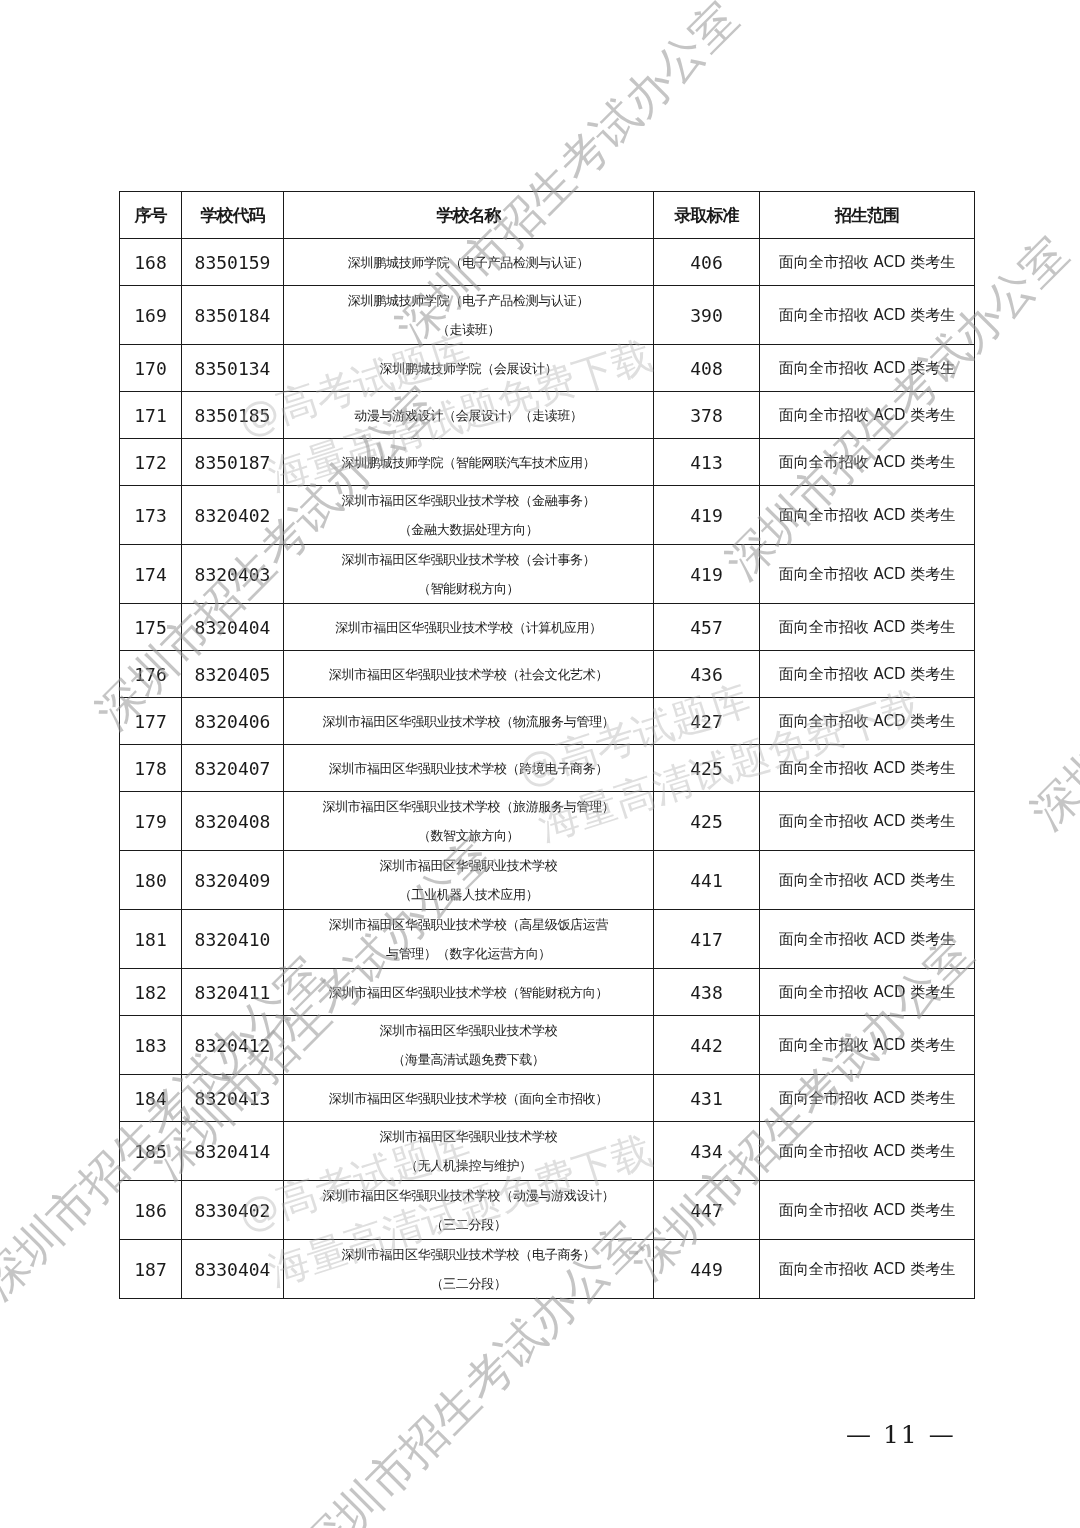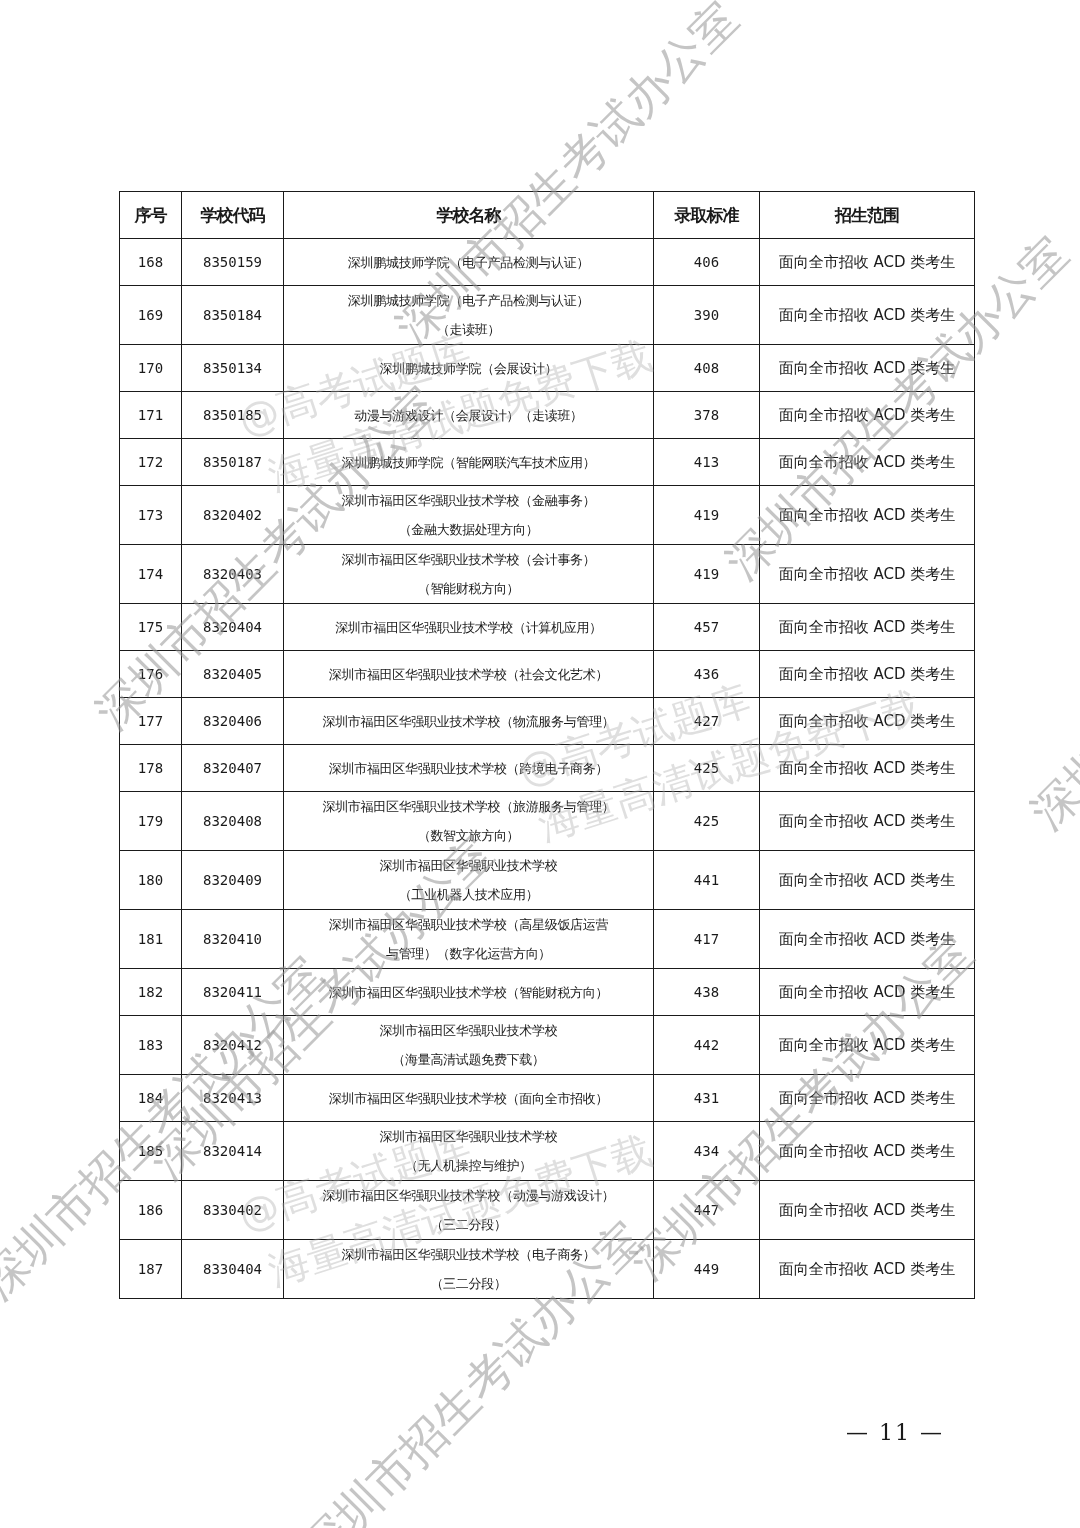--- a/index.html
+++ b/index.html
@@ -3,26 +3,26 @@
 <meta charset="utf-8">
 <style>
   html, body { margin:0; padding:0; background:#ffffff; }
   body { width:1080px; height:1528px; position:relative; overflow:hidden;
          font-family:"DejaVu Sans", "Liberation Sans", sans-serif; color:#1a1a1a; }
   .page { position:absolute; left:0; top:0; width:1080px; height:1528px; }
   table.admissions { position:absolute; left:119px; top:191px; border-collapse:collapse; table-layout:fixed; width:855px; }
   table.admissions th, table.admissions td { border:1.5px solid #1a1a1a; text-align:center; vertical-align:middle; padding:0; }
   table.admissions th { height:46px; font-size:17px; font-weight:bold; letter-spacing:-1px; }
   table.admissions td { font-size:15px; line-height:29px; }
-  table.admissions td.num { font-family:"DejaVu Sans Mono","Liberation Mono", monospace; font-size:14px; }
+  table.admissions td.num { font-family:"DejaVu Sans Mono","Liberation Mono", monospace; font-size:18px; }
   table.admissions td.name { font-size:13px; letter-spacing:-0.3px; white-space:nowrap; }
   tr.single td { height:46px; }
   tr.double td { height:57px; }
   .line { display:block; }
-  .footer { position:absolute; left:846px; top:1420px; font-family:"DejaVu Serif","Liberation Serif", serif; font-size:22px; color:#1a1a1a; letter-spacing:2px; }
+  .footer { position:absolute; left:846px; top:1420px; font-family:"DejaVu Serif","Liberation Serif", serif; font-size:25px; color:#1a1a1a; letter-spacing:2px; }
   .wm { position:absolute; color:rgba(150,150,150,0.55); font-size:46px; white-space:nowrap; transform-origin:left center; pointer-events:none; }
   .wm2 { color:rgba(170,170,170,0.38); font-size:40px; }
 </style>
 </head>
 <body>
 
 <div class="page">
 
   <table class="admissions">
     <colgroup>

